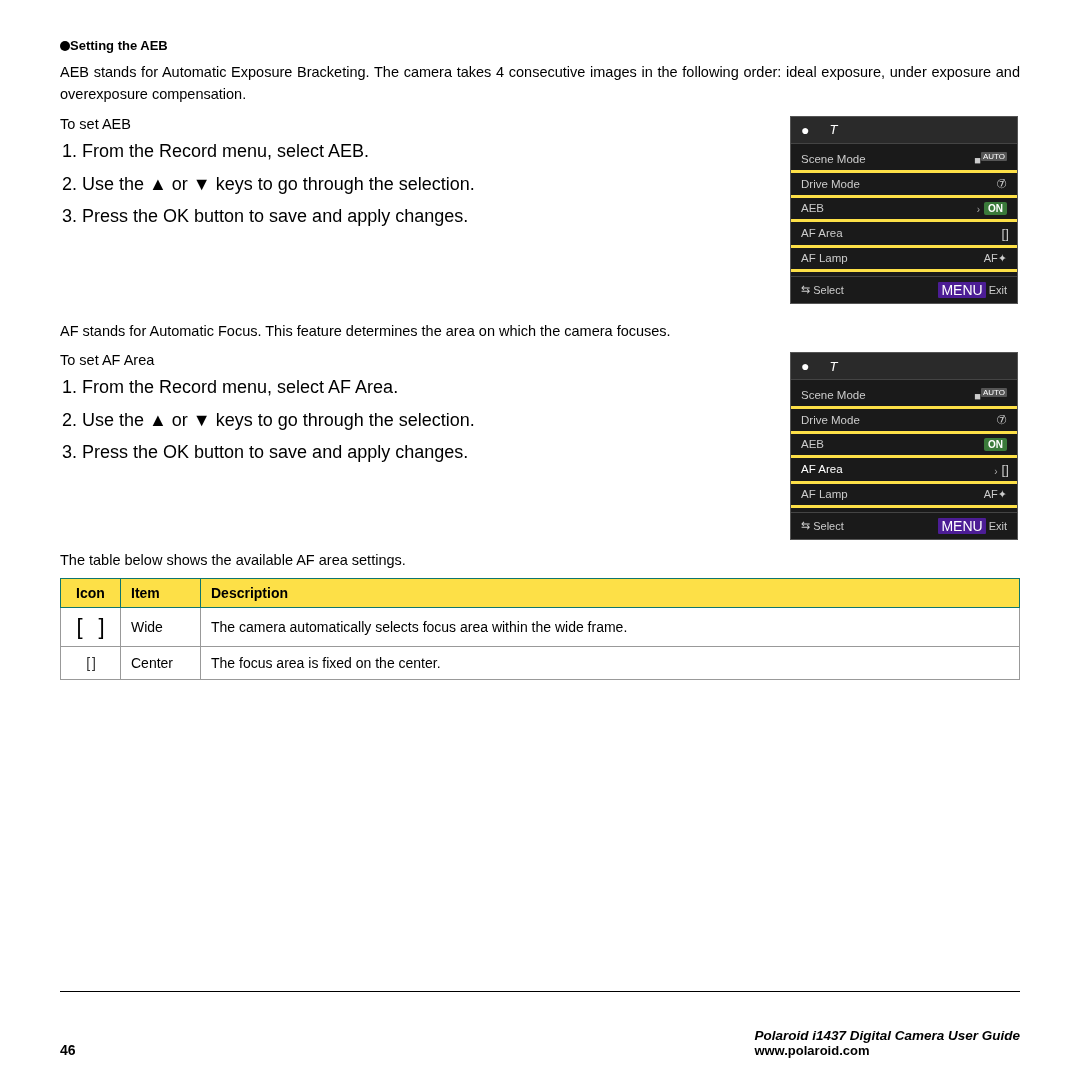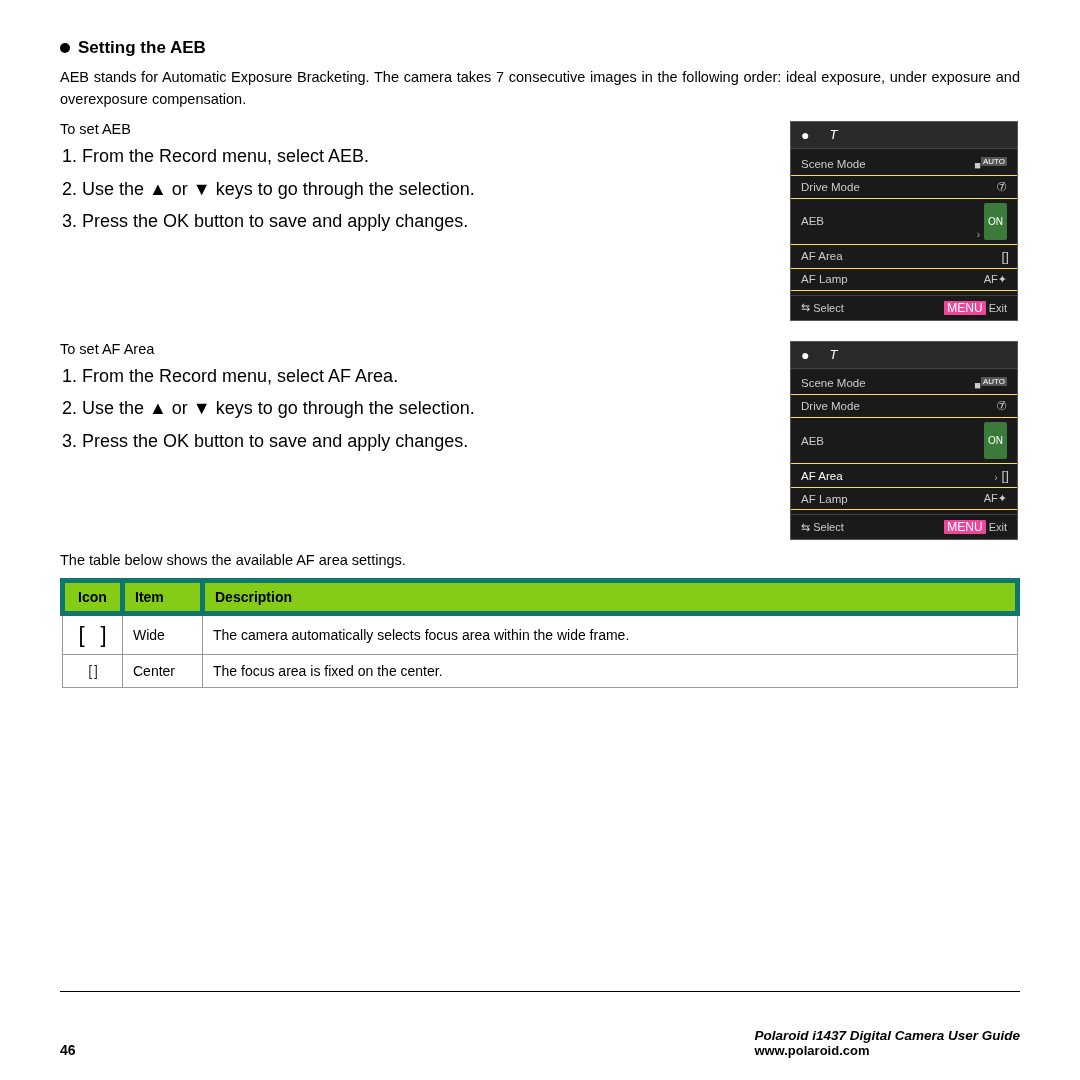--- a/index.html
+++ b/index.html
@@ -16,26 +16,26 @@
 
     .page {
       width: 1080px;
       height: 1080px;
       padding: 38px 60px 30px 60px;
       position: relative;
     }
 
     
     .section-heading {
-      font-size: 17px;
+      font-size: 13px;
       font-weight: bold;
       margin-bottom: 8px;
       display: flex;
       align-items: center;
-      gap: 8px;
+      gap: 0;
     }
 
     .bullet {
       width: 10px;
       height: 10px;
       background: #000;
       border-radius: 50%;
       display: inline-block;
       flex-shrink: 0;
     }
@@ -112,21 +112,21 @@
     }
 
     .cam-body {
       padding: 4px 0;
     }
 
     .cam-row {
       display: flex;
       align-items: center;
       padding: 4px 10px;
-      border-bottom: 1px solid #fde047;
+      border-bottom: 3px solid #fde047;
       justify-content: space-between;
       min-height: 22px;
     }
 
     .cam-row-label {
       font-size: 11.5px;
       color: #cccccc;
     }
 
     .cam-row-value {
@@ -138,23 +138,24 @@
     }
 
     .cam-row-value .arrow-r {
       color: #aaa;
       font-size: 10px;
     }
 
     .on-badge {
       background: #3a7a3a;
       color: #fff;
-      padding: 13px 4px;
+      padding: 1px 4px;
       font-size: 10px;
       border-radius: 2px;
+      font-weight: bold;
     }
 
     .af-lamp-val {
       font-size: 11px;
       color: #cccccc;
     }
 
     .drive-icon {
       font-size: 12px;
       color: #cccccc;
@@ -182,24 +183,24 @@
       display: flex;
       align-items: center;
       gap: 3px;
     }
 
     .cam-footer-item .footer-icon {
       font-size: 11px;
     }
 
     .cam-footer-item .menu-label {
-      background: #ec4899;
+      background: #4c1d95;
       color: #fff;
       padding: 0 3px;
-      font-size: 12px;
+      font-size: 14px;
       border-radius: 1px;
     }
 
     
     .section-gap {
       margin-bottom: 16px;
     }
 
     .section-gap2 {
       margin-bottom: 10px;
@@ -212,22 +213,22 @@
     }
 
     .af-table {
       width: 100%;
       border-collapse: collapse;
       font-size: 14px;
       margin-bottom: 20px;
     }
 
     .af-table th {
-      background: #84cc16;
-      border: 5px solid #0f766e;
+      background: #fde047;
+      border: 1px solid #0f766e;
       padding: 6px 10px;
       text-align: left;
       font-weight: bold;
       font-size: 14px;
     }
 
     .af-table td {
       border: 1px solid #999;
       padding: 8px 10px;
       vertical-align: middle;
@@ -302,21 +303,21 @@
 </head>
 <body>
 
 <div class="page">
 
   <div class="section-gap">
     <div class="section-heading">
       <span class="bullet"></span>
       <span>Setting the AEB</span>
     </div>
-    <p class="body-text">AEB stands for Automatic Exposure Bracketing. The camera takes 7 consecutive images in the following order: ideal exposure, under exposure and overexposure compensation.</p>
+    <p class="body-text">AEB stands for Automatic Exposure Bracketing. The camera takes 4 consecutive images in the following order: ideal exposure, under exposure and overexposure compensation.</p>
 
     <div class="two-col">
       <div class="steps-col">
         <div class="to-set-label">To set AEB</div>
         <ol>
           <li>From the Record menu, select AEB.</li>
           <li>Use the ▲ or ▼ keys to go through the selection.</li>
           <li>Press the OK button to save and apply changes.</li>
         </ol>
       </div>
@@ -364,20 +365,21 @@
               <span class="menu-label">MENU</span>
               <span>Exit</span>
             </div>
           </div>
         </div>
       </div>
     </div>
   </div>
 
   <div class="section-gap2">
+    <p class="body-text">AF stands for Automatic Focus. This feature determines the area on which the camera focuses.</p>
 
     <div class="two-col">
       <div class="steps-col">
         <div class="to-set-label">To set AF Area</div>
         <ol>
           <li>From the Record menu, select AF Area.</li>
           <li>Use the ▲ or ▼ keys to go through the selection.</li>
           <li>Press the OK button to save and apply changes.</li>
         </ol>
       </div>

